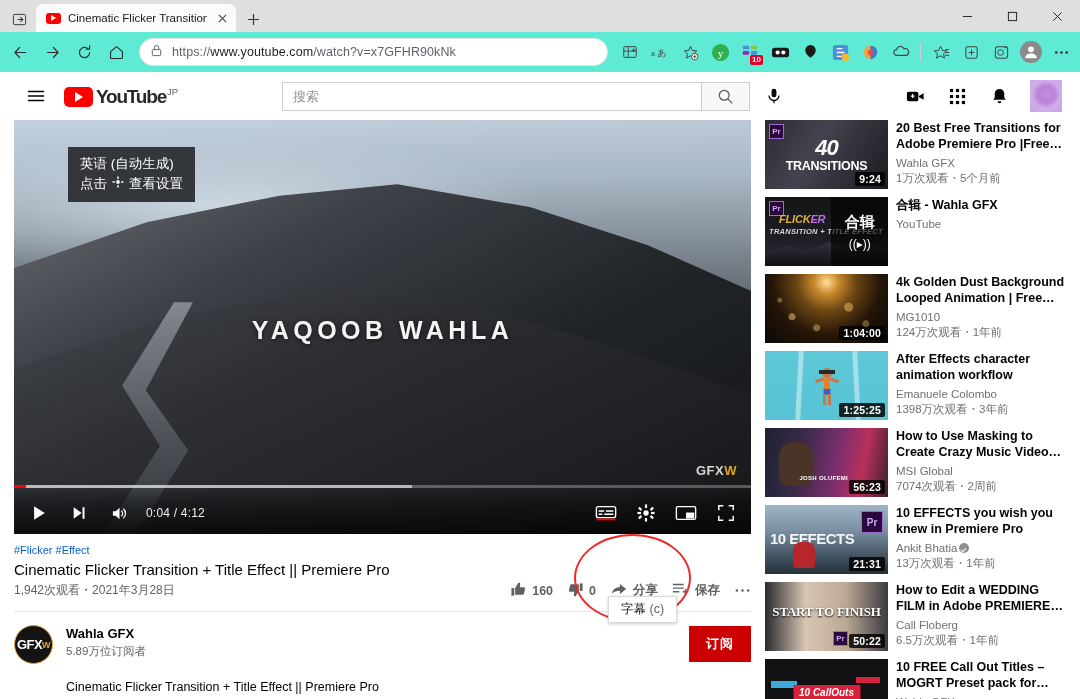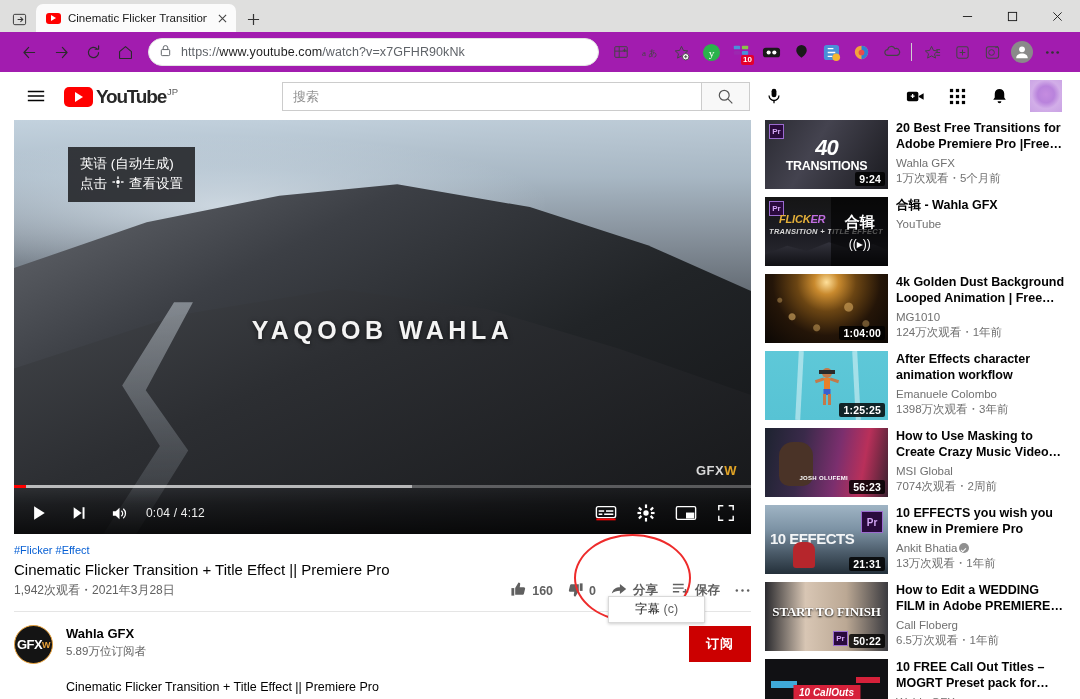--- a/index.html
+++ b/index.html
@@ -42,22 +42,22 @@
     width: 28px; height: 26px; display: flex; align-items: center; justify-content: center;
     color: #444; margin-left: 3px;
   }
   .wincontrols { position: absolute; right: 0; top: 0; height: 32px; display: flex; }
   .wincontrols div {
     width: 45px; height: 32px; display: flex; align-items: center; justify-content: center;
     color: #1a1a1a;
   }
 
   .navbar {
-    height: 40px; background: #a21caf; display: flex; align-items: center;
-    padding: 0 14px; gap: 2px; flex: 0 0 40px; justify-content: flex-end;
+    height: 40px; background: #5eead4; display: flex; align-items: center;
+    padding: 0 5px; gap: 2px; flex: 0 0 40px; justify-content: flex-end;
   }
   .navbtn {
     width: 30px; height: 30px; display: flex; align-items: center; justify-content: center;
     border-radius: 4px; color: #2b2b2b; flex: 0 0 30px;
   }
   .omnibox {
     flex: 1; height: 28px; background: #ffffff; border-radius: 14px;
     display: flex; align-items: center; padding: 0 10px; gap: 9px;
     margin: 0 6px; border: 1px solid #e3e3e3;
   }
@@ -187,21 +187,21 @@
   .ctrl-right { position: absolute; right: 6px; bottom: 0; height: 42px; display: flex; align-items: center; gap: 2px; }
   .cbtn { width: 38px; height: 38px; display: flex; align-items: center; justify-content: center; }
   .time { color: #eee; font-size: 12px; margin-left: 6px; letter-spacing: .2px; }
 
   .red-circle {
     position: absolute; left: 574px; top: 462px; width: 117px; height: 88px;
     border: 2.6px solid #ee2b2b; border-radius: 50%;
   }
   .cc-tooltip {
     position: absolute; left: 608px; top: 524px; background: #fff; color: #222;
-    font-size: 12.5px; padding: 4px 26px; border: 1px solid #d9d9d9;
+    font-size: 12.5px; padding: 4px 12px; border: 1px solid #d9d9d9;
     box-shadow: 0 1px 3px rgba(0,0,0,.2);
   }
   .cc-tooltip b { font-weight: normal; }
   .cc-tooltip .key { color: #606060; }
 
   
   .meta { padding-top: 9px; }
   .hashtags { font-size: 11px; color: #065fd4; line-height: 14px; }
   .vid-title { font-size: 15px; color: #030303; line-height: 21px; margin-top: 2px; font-weight: 400; }
   .meta-row { display: flex; align-items: center; justify-content: space-between; }

